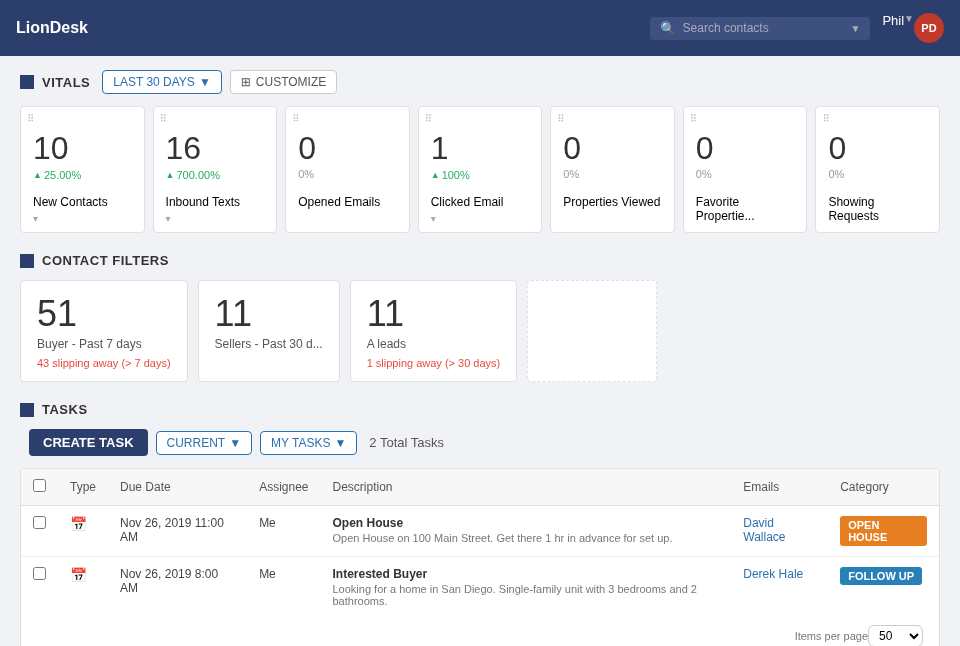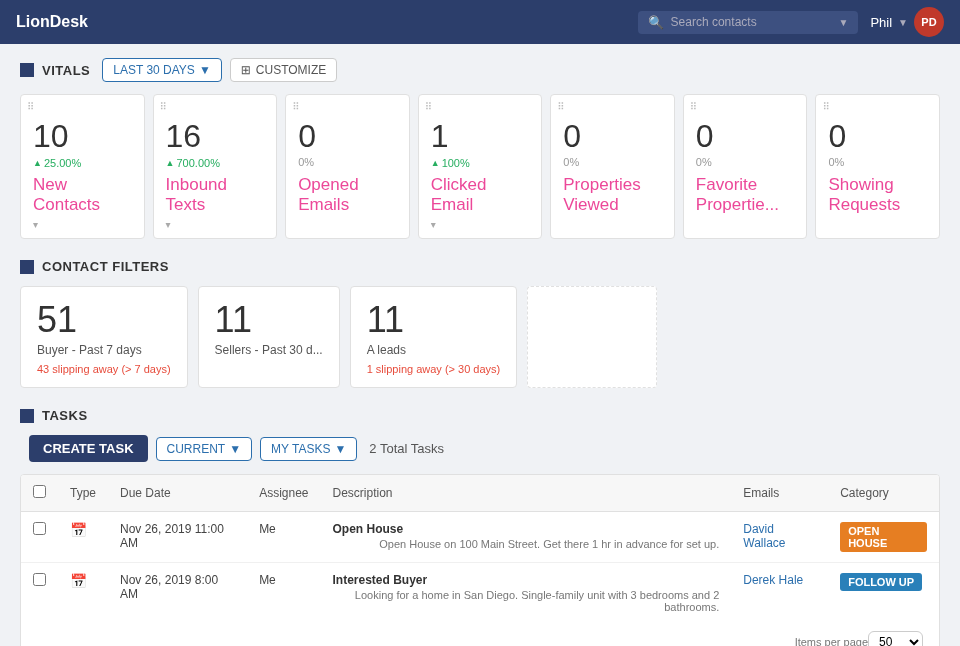--- a/index.html
+++ b/index.html
@@ -1,21 +1,21 @@
 <!DOCTYPE html>
 <html><head>
   <meta charset="utf-8">
   <style>
     * { box-sizing: border-box; margin: 0; padding: 0; }
     body { font-family: Arial, sans-serif; background: #f0f2f5; font-size: 13px; color: #333; }
 
     
     .header {
       background: #2c3e6b;
-      height: 44px;
+      height: 56px;
       display: flex;
       align-items: center;
       padding: 0 16px;
       justify-content: space-between;
     }
     .header-logo {
       color: white;
       font-size: 16px;
       font-weight: bold;
     }
@@ -38,22 +38,21 @@
       border: none;
       outline: none;
       color: #fde047;
       font-size: 12px;
       flex: 1;
     }
     .search-bar input::placeholder { color: #aab; }
     .search-chevron { color: #aab; font-size: 10px; }
     .user-area {
       display: flex;
-      align-items: center;
-      gap: 6px;
+      align-items: flex-start;
       color: white;
       font-size: 13px;
     }
     .avatar {
       width: 30px;
       height: 30px;
       background: #c0392b;
       border-radius: 50%;
       display: flex;
       align-items: center;
@@ -150,23 +149,23 @@
     .vital-change {
       font-size: 11px;
       color: #27ae60;
       display: inline-flex;
       align-items: center;
       gap: 2px;
     }
     .vital-change.up::before { content: '▲'; font-size: 9px; }
     .vital-neutral { font-size: 11px; color: #999; }
     .vital-label {
-      font-size: 17px;
-      color: #ec4899;
-      margin-top: 6px;
+      font-size: 12px;
+      color: #000000;
+      margin-top: 14px;
     }
     .vital-expand {
       color: #aaa;
       font-size: 10px;
       margin-top: 4px;
       cursor: pointer;
     }
 
     
     .contact-filters-section { margin-bottom: 20px; }
@@ -265,21 +264,20 @@
       vertical-align: top;
     }
     .task-desc-title {
       font-weight: bold;
       color: #333;
       margin-bottom: 2px;
     }
     .task-desc-sub {
       color: #777;
       font-size: 11px;
-      text-align: right;
     }
     .contact-link {
       color: #2c6fad;
       text-decoration: none;
       cursor: pointer;
     }
     .badge {
       display: inline-block;
       padding: 3px 8px;
       border-radius: 3px;

